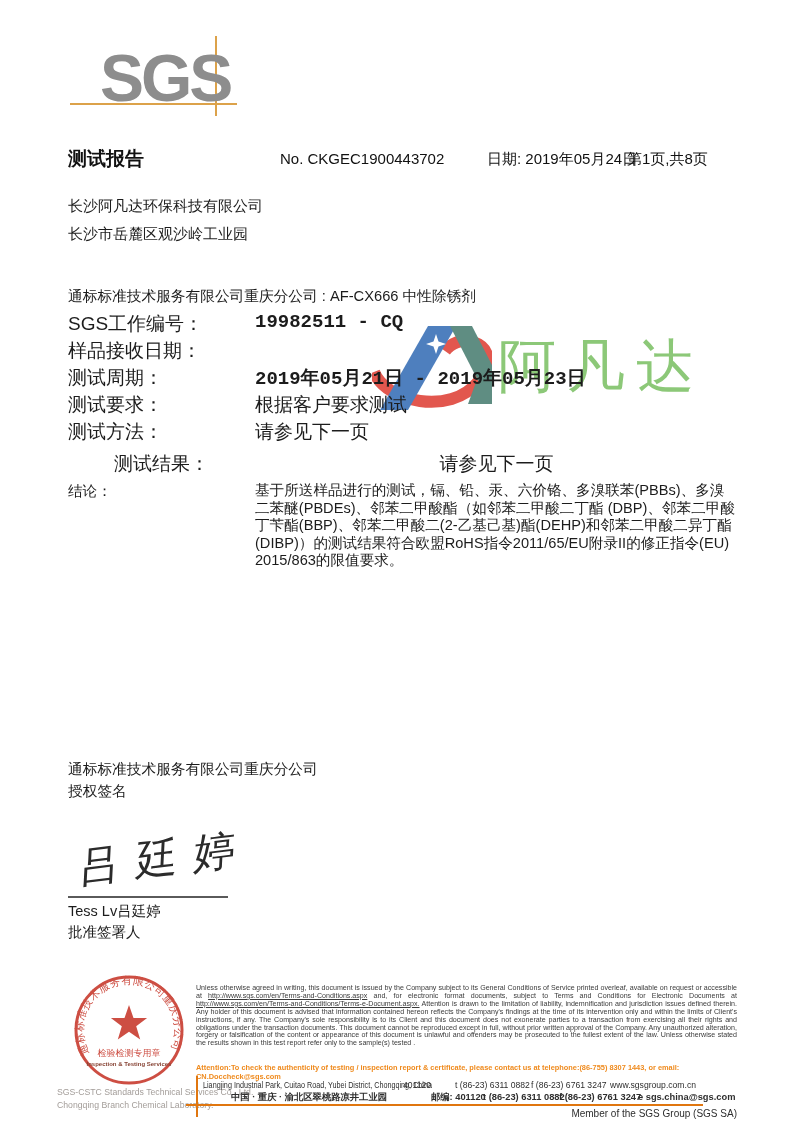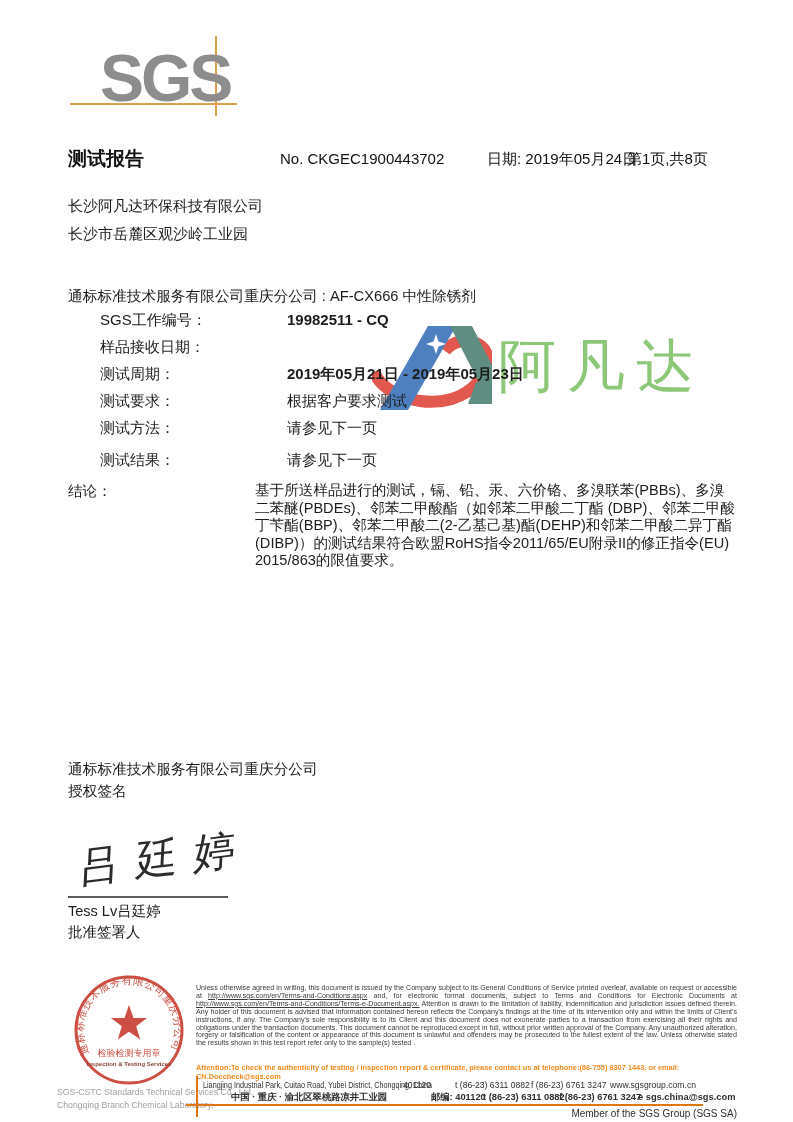--- a/index.html
+++ b/index.html
@@ -16,24 +16,24 @@
   .title{position:absolute;left:68px;top:146px;font-size:19px;font-weight:bold;color:#111;z-index:2;}
   .report-no{position:absolute;left:280px;top:150px;font-size:15px;color:#111;z-index:2;}
   .hdr-date{position:absolute;left:487px;top:150px;font-size:15px;color:#111;z-index:2;}
   .hdr-page{position:absolute;left:627px;top:150px;font-size:15px;color:#111;z-index:2;}
 
   .client{position:absolute;left:68px;top:192px;font-size:15px;line-height:28px;color:#1c1c1c;z-index:2;}
   .sample{position:absolute;left:68px;top:287px;font-size:14.7px;color:#1c1c1c;z-index:2;}
 
   
   .info{position:absolute;left:68px;top:311px;width:670px;z-index:2;}
-  .row{display:flex;height:27px;font-size:15px;color:#1c1c1c;margin-left:32px;}
-  .row.gap{margin-top:5px;}
+  .row{display:flex;height:27px;font-size:19px;color:#1c1c1c;}
+  .row.gap{margin-top:5px;text-align:center;}
   .row .lbl{width:187px;flex:none;}
-  .row .val{flex:1;}
+  .row .val{flex:1;font-family:Liberation Mono, monospace;}
   .val.bold{font-weight:bold;}
   .crow{display:flex;margin-top:4px;font-size:14.6px;color:#1c1c1c;}
   .crow .lbl{width:187px;flex:none;}
   .crow .val{width:480px;line-height:17.6px;}
 
   
   .wm{position:absolute;left:372px;top:320px;width:330px;height:95px;z-index:1;}
   .wm-text{position:absolute;left:126px;top:0px;font-size:58px;line-height:92px;
            color:#8cc878;letter-spacing:11px;white-space:nowrap;}
 

